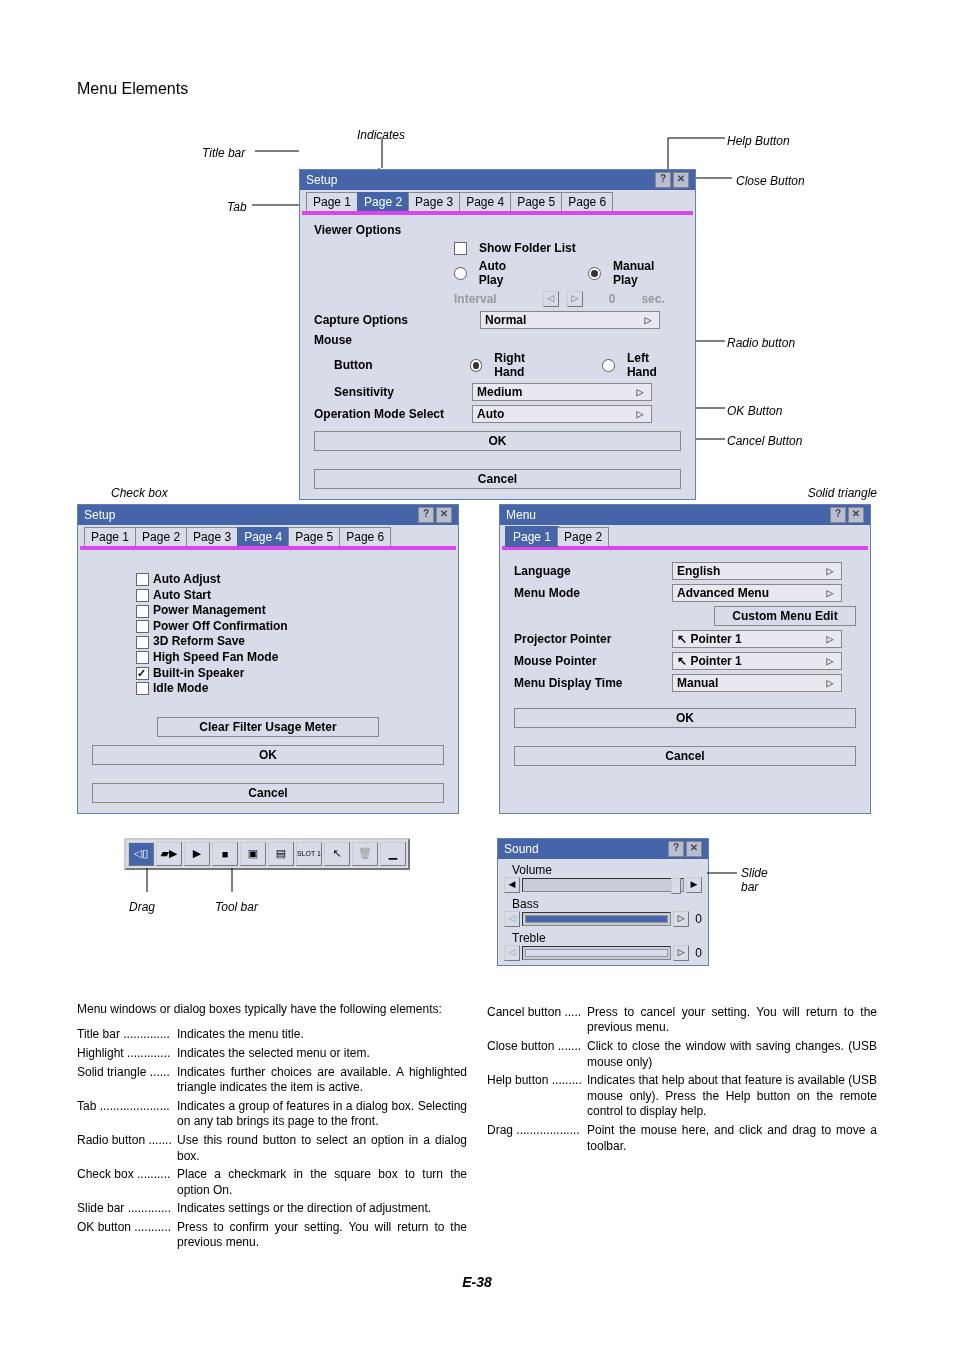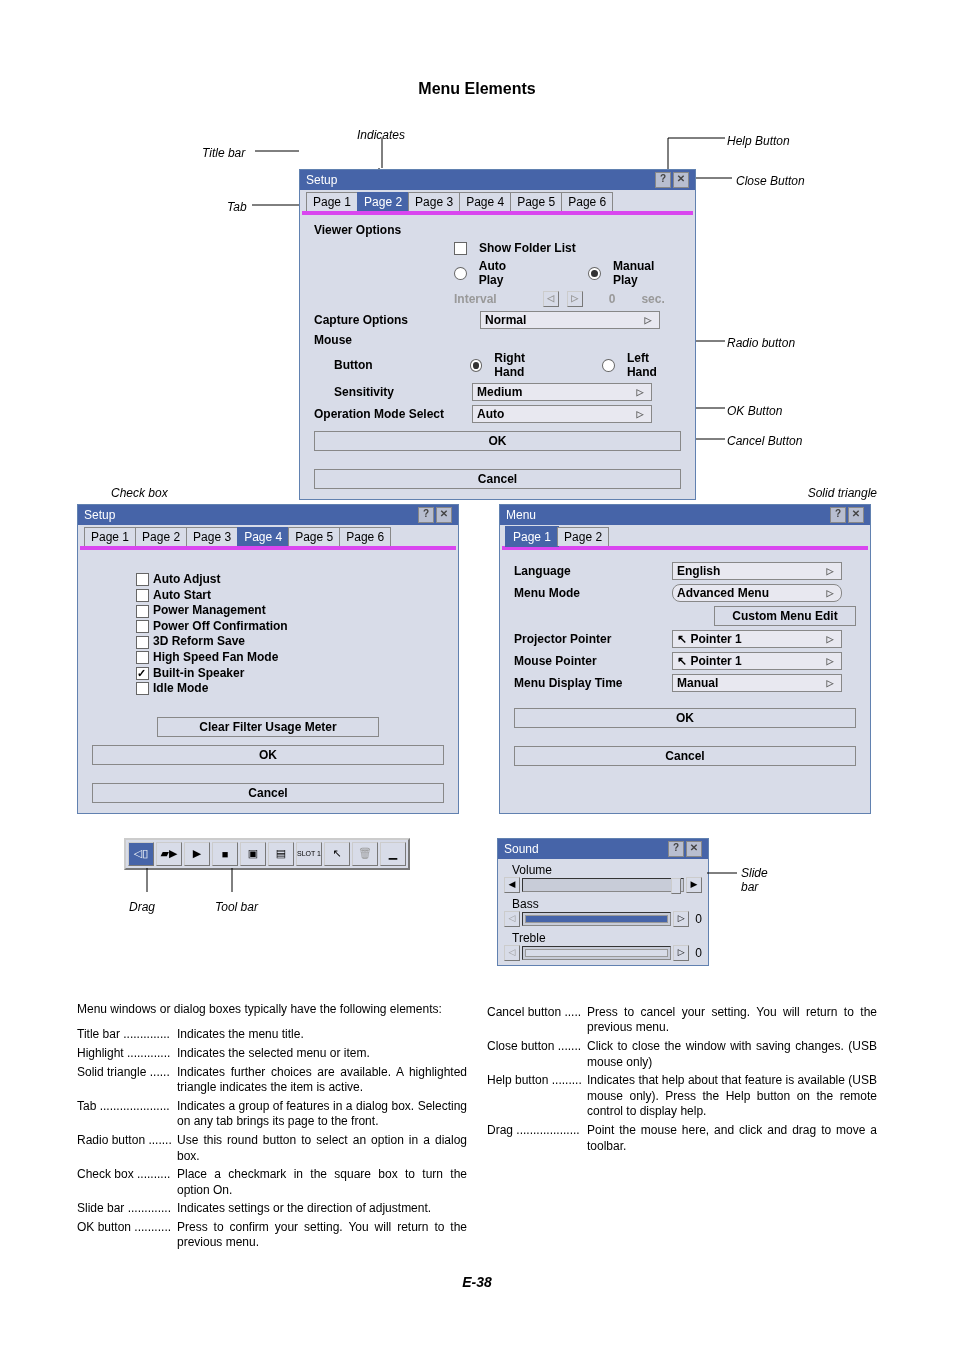--- a/index.html
+++ b/index.html
@@ -9,23 +9,22 @@
     width: 954px;
     background: white;
     color: black;
     font-size: 12px;
   }
   .page {
     padding: 80px 77px 30px 77px;
   }
   .section-title {
     font-family: Arial, Helvetica, sans-serif;
-    font-weight: bold;
+    font-weight: normal;
     font-size: 16px;
-    text-align: center;
   }
   .anno-label {
     font-style: italic;
     font-size: 12px;
   }
   .line {
     stroke: black;
     stroke-width: 1;
   }
   .dialog {
@@ -420,21 +419,21 @@
     <div class="dialog-body">
       <div class="row">
         <span class="label" style="min-width:150px;">Language</span>
         <span class="selectbox" style="width:160px;">
           <span>English</span>
           <span class="tri-btn">▷</span>
         </span>
       </div>
       <div class="row">
         <span class="label" style="min-width:150px;">Menu Mode</span>
-        <span class="selectbox" style="width:160px;border-radius:8px;">
+        <span class="selectbox" style="width:160px;">
           <span>Advanced Menu</span>
           <span class="tri-btn">▷</span>
         </span>
       </div>
       <div class="row" style="justify-content:flex-end;">
         <div class="btn" style="min-width:120px;">Custom Menu Edit</div>
       </div>
       <div class="row">
         <span class="label" style="min-width:150px;">Projector Pointer</span>
         <span class="selectbox" style="width:160px;">

